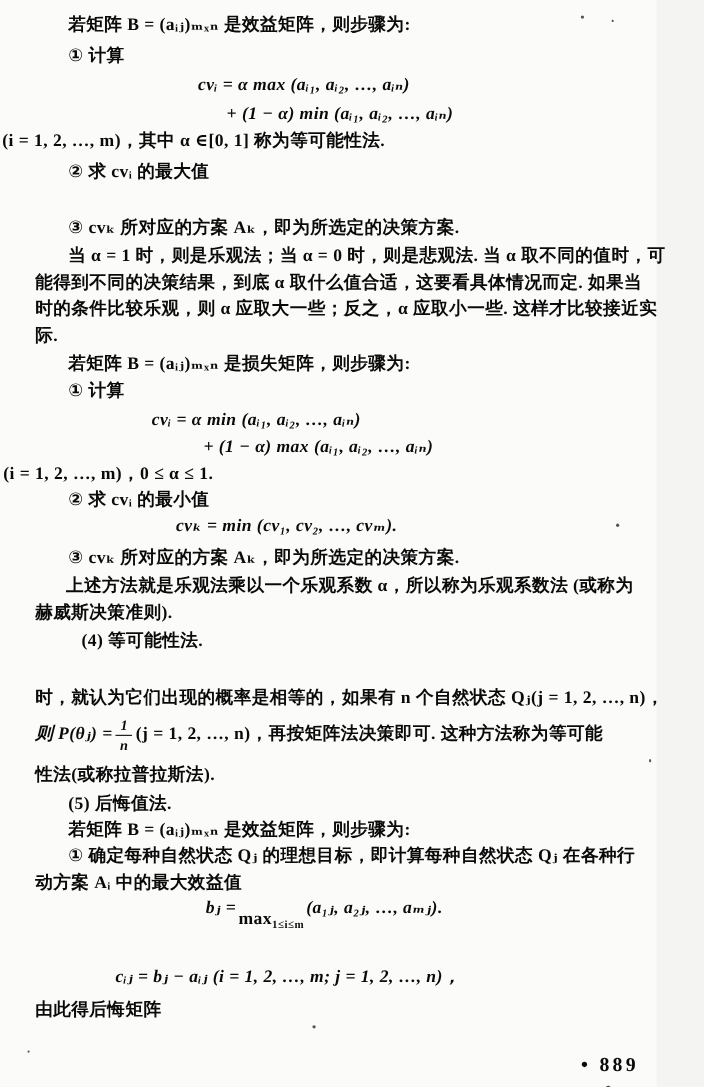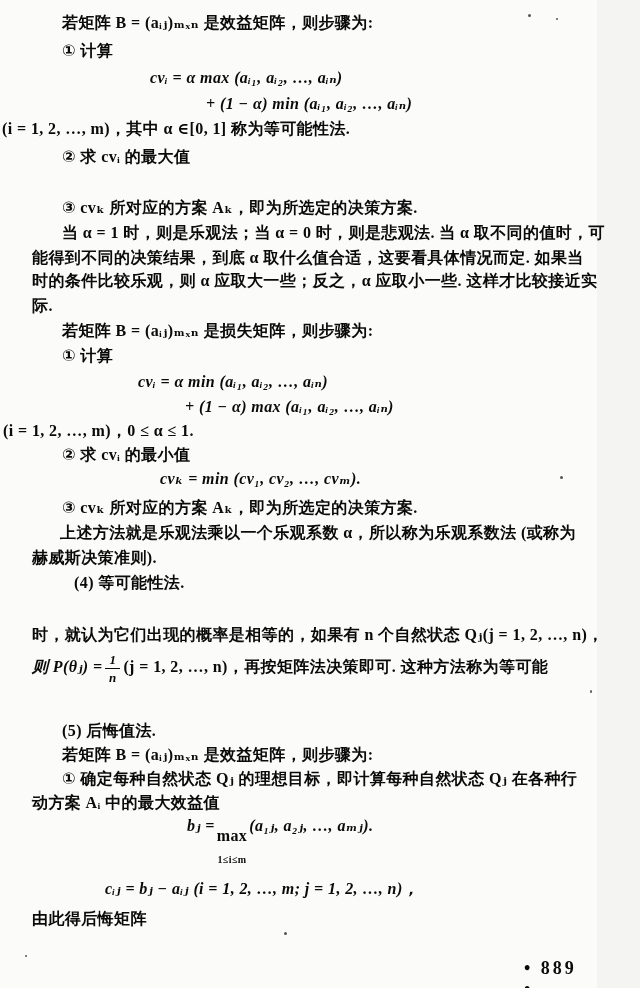--- a/index.html
+++ b/index.html
@@ -4,55 +4,55 @@
 <style>
   html,body{margin:0;padding:0;}
   body{
     width:640px;height:988px;
     background:#f4f4f2;
     font-family:"Liberation Serif","DejaVu Serif","DejaVu Sans",serif;
     overflow:hidden;
   }
   .page{
     position:relative;width:597px;height:988px;
-    background:#fbfbf9;color:#0a0a0a;
+    background:#fbfbf9;color:#0a0a0a;text-align:center;
   }
   .ln{
     position:absolute;margin:0;white-space:nowrap;
     font-size:16px;line-height:21px;letter-spacing:0.4px;
     font-weight:600; 
   }
   .ln b{font-weight:900;}
   .fm{font-style:italic;font-weight:600;}
   .frac{
     display:inline-flex;flex-direction:column;align-items:center;
     vertical-align:middle;line-height:1;font-size:13px;margin:0 3px;
   }
   .frac .num{border-bottom:1.5px solid #0a0a0a;padding:0 4px 2px;}
   .frac .den{padding-top:2px;}
   .limop{
-    display:inline-flex;flex-direction:column;align-items:center;
+    display:inline-flex;flex-direction:row;align-items:center;
     vertical-align:-10px;line-height:1;margin:0 2px;
   }
   .limop .op{font-style:normal;font-size:16px;}
   .limop .lim{font-size:10px;font-style:normal;margin-top:11px;}
   .pgnum{
     position:absolute;top:946px;left:512px;margin:12px;
     font-size:18px;font-weight:700;letter-spacing:3px;
   }
   .speck{position:absolute;background:#555;border-radius:50%;}
 </style>
 </head>
 <body>
 
 <div class="page">
 
   <p class="ln" style="top:12px;left:62px">若矩阵 B = (aᵢⱼ)ₘₓₙ 是效益矩阵，则步骤为:</p>
   <p class="ln" style="top:40px;left:62px">① 计算</p>
-  <p class="ln fm" style="top:67px;left:150px">cvᵢ = α max (aᵢ₁, aᵢ₂, …, aᵢₙ)</p>
+  <p class="ln fm" style="top:67px;left:180px">cvᵢ = α max (aᵢ₁, aᵢ₂, …, aᵢₙ)</p>
   <p class="ln fm" style="top:93px;left:206px">+ (1 − α) min (aᵢ₁, aᵢ₂, …, aᵢₙ)</p>
   <p class="ln" style="top:118px;left:2px"><span>(i = 1, 2, …, m)，其中 α ∈[0, 1] 称为</span><b>等可能性法</b><span>.</span></p>
   <p class="ln" style="top:146px;left:62px">② 求 cvᵢ 的最大值</p>
   <p class="ln" style="top:197px;left:62px">③ cvₖ 所对应的方案 Aₖ，即为所选定的决策方案.</p>
   <p class="ln" style="top:222px;left:62px">当 α = 1 时，则是乐观法；当 α = 0 时，则是悲观法.  当 α 取不同的值时，可</p>
   <p class="ln" style="top:247px;left:32px">能得到不同的决策结果，到底 α 取什么值合适，这要看具体情况而定.  如果当</p>
   <p class="ln" style="top:270px;left:32px">时的条件比较乐观，则 α 应取大一些；反之，α 应取小一些.  这样才比较接近实</p>
   <p class="ln" style="top:295px;left:32px">际.</p>
 
   <p class="ln" style="top:320px;left:62px">若矩阵 B = (aᵢⱼ)ₘₓₙ 是损失矩阵，则步骤为:</p>
@@ -66,20 +66,21 @@
 
   <p class="ln" style="top:522px;left:60px"><span>上述方法就是乐观法乘以一个乐观系数 α，所以称为</span><b>乐观系数法</b><span> (或称为</span></p>
   <p class="ln" style="top:547px;left:32px"><b>赫威斯决策准则</b><span>).</span></p>
 
   <p class="ln" style="top:572px;left:74px">(4) 等可能性法.</p>
   <p class="ln" style="top:624px;left:32px">时，就认为它们出现的概率是相等的，如果有 n 个自然状态 Qⱼ(j = 1, 2, …, n)，</p>
   <p class="ln" style="top:653px;left:32px"><span class="fm">则 P(θⱼ) =</span><span class="frac">
         <span class="num fm">1</span>
         <span class="den fm">n</span>
       </span><span>(j = 1, 2, …, n)，再按矩阵法决策即可.  这种方法称为</span><b>等可能</b></p>
+  <p class="ln" style="top:694px;left:32px"><b>性法</b><span>(或称</span><b>拉普拉斯法</b><span>).</span></p>
 
   <p class="ln" style="top:720px;left:62px">(5) 后悔值法.</p>
   <p class="ln" style="top:744px;left:62px">若矩阵 B = (aᵢⱼ)ₘₓₙ 是效益矩阵，则步骤为:</p>
   <p class="ln" style="top:768px;left:62px">① 确定每种自然状态 Qⱼ 的理想目标，即计算每种自然状态 Qⱼ 在各种行</p>
   <p class="ln" style="top:792px;left:32px">动方案 Aᵢ 中的最大效益值</p>
   <p class="ln fm" style="top:815px;left:187px"><span>bⱼ =</span><span class="limop">
         <span class="op">max</span>
         <span class="lim">1≤i≤m</span>
       </span><span>(a₁ⱼ, a₂ⱼ, …, aₘⱼ).</span></p>
   <p class="ln fm" style="top:878px;left:105px">cᵢⱼ = bⱼ − aᵢⱼ (i = 1, 2, …, m; j = 1, 2, …, n)，</p>

